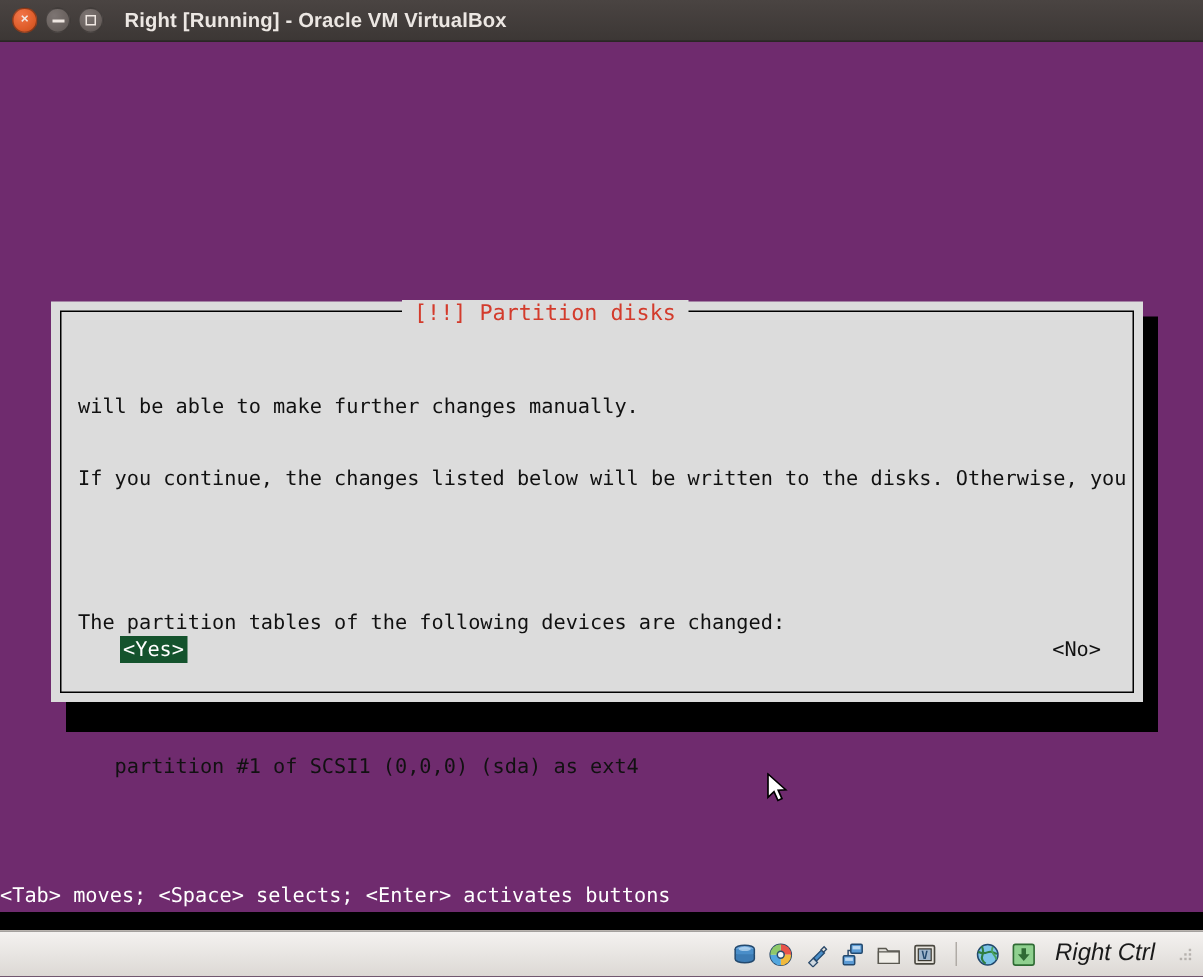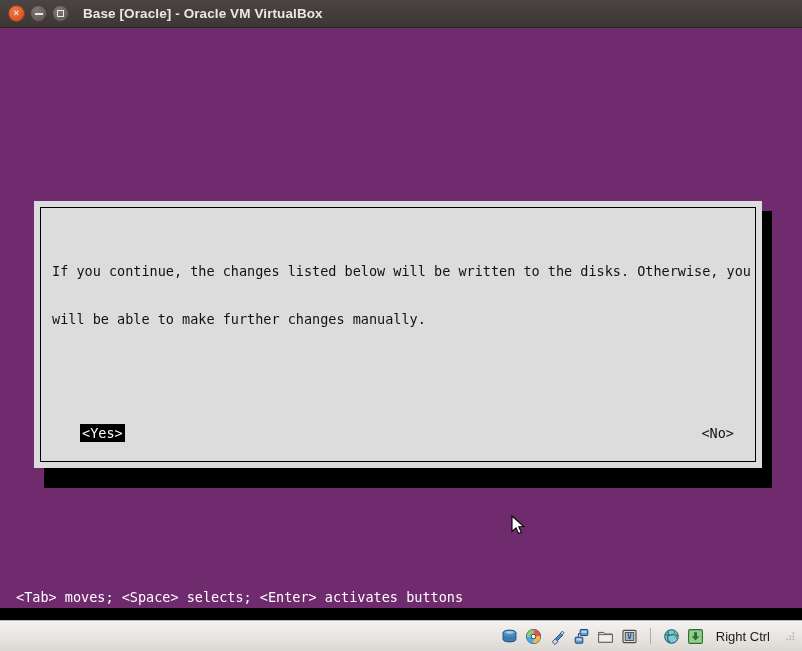--- a/index.html
+++ b/index.html
@@ -127,21 +127,21 @@
     left: 52px; top: 396px;
     width: 692px; height: 18px;
     z-index: 2;
     font-family: "DejaVu Sans Mono", "Liberation Mono", monospace;
     font-size: 13.5px;
     line-height: 16px;
   }
   .btn-yes {
     position: absolute;
     left: 28px; top: 0;
-    background: #000000;
+    background: #14532d;
     color: #ffffff;
     padding: 1px 2px;
     white-space: pre;
   }
   .btn-no {
     position: absolute;
     right: 10px; top: 1px;
     color: #111111;
     white-space: pre;
   }
@@ -149,21 +149,21 @@
   
   .vm-helpbar {
     position: absolute;
     left: 0; top: 558px;
     width: 720px; height: 22px;
     color: #ffffff;
     font-family: "DejaVu Sans Mono", "Liberation Mono", monospace;
     font-size: 13.5px;
     line-height: 22px;
     white-space: pre;
-    padding-left: 16px;
+    padding-left: 0;
   }
   .vm-blackstrip {
     position: absolute;
     left: 0; top: 580px;
     width: 802px; height: 12px;
     background: #000000;
   }
 
   
   .cursor {
@@ -197,23 +197,24 @@
     align-items: center;
     justify-content: center;
   }
   .sb-sep {
     width: 1px; height: 16px;
     background: #b0aba6;
     margin: 0 5px;
   }
   .sb-hostkey {
     margin-left: 5px;
-    font-size: 13px;
+    font-size: 16px;
     color: #1a1a1a;
     white-space: nowrap;
+    font-style: italic;
   }
   .sb-grip {
     width: 12px; height: 12px;
     margin-left: 7px;
     opacity: 0.55;
   }
 </style>
 </head>
 <body>
 
@@ -224,37 +225,40 @@
       <div class="wbtn close">
         <span class="glyph">×</span>
       </div>
       <div class="wbtn min">
         <span class="dash"></span>
       </div>
       <div class="wbtn max">
         <span class="sq"></span>
       </div>
     </div>
-    <div class="titlebar-title">Base [Oracle] - Oracle VM VirtualBox</div>
+    <div class="titlebar-title">Right [Running] - Oracle VM VirtualBox</div>
   </div>
 
   <div class="vm-screen">
 
     <div class="dlg-shadow"></div>
 
     <div class="dialog">
       <div class="dialog-inner"></div>
     </div>
 
+    <div class="dlg-title">[!!] Partition disks</div>
 
     <div class="dlg-body">
+      <div class="ln">will be able to make further changes manually.</div>
       <div class="ln">If you continue, the changes listed below will be written to the disks. Otherwise, you</div>
-      <div class="ln">will be able to make further changes manually.</div>
       <div class="blank"></div>
+      <div class="ln">The partition tables of the following devices are changed:</div>
       <div class="blank"></div>
+      <div class="ln">   partition #1 of SCSI1 (0,0,0) (sda) as ext4</div>
       
       
       
     </div>
 
     <div class="btn-row">
       <div class="btn-yes">&lt;Yes&gt;</div>
       <div class="btn-no">&lt;No&gt;</div>
     </div>
 

